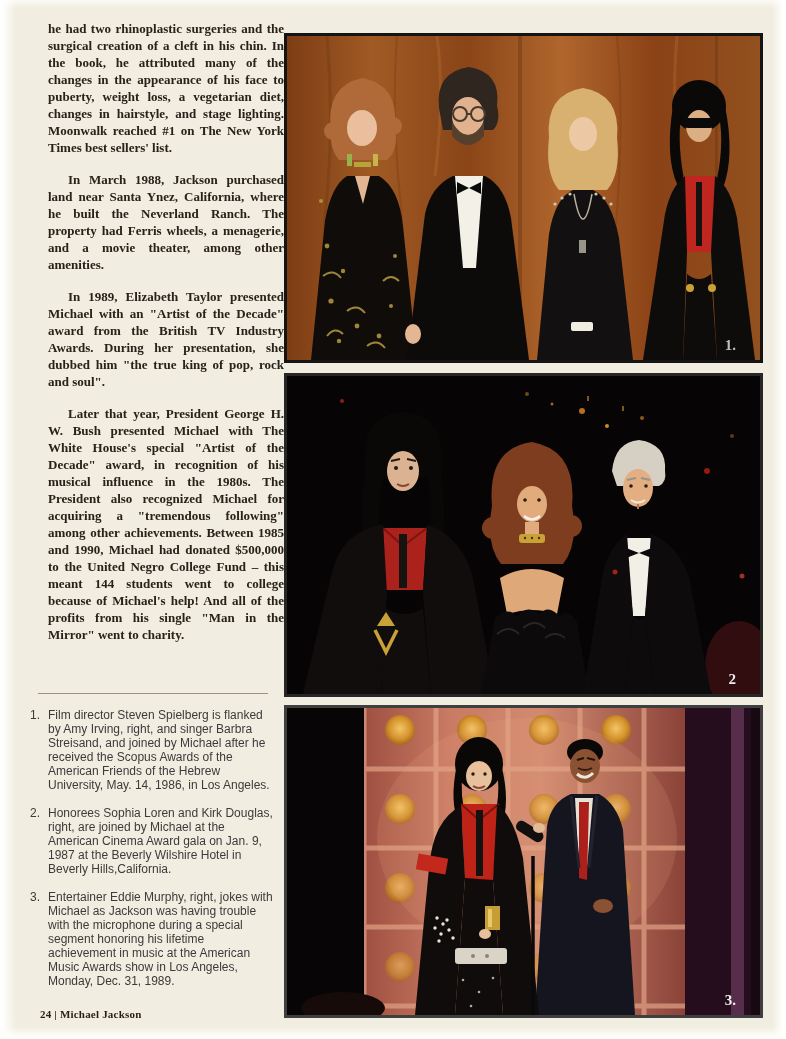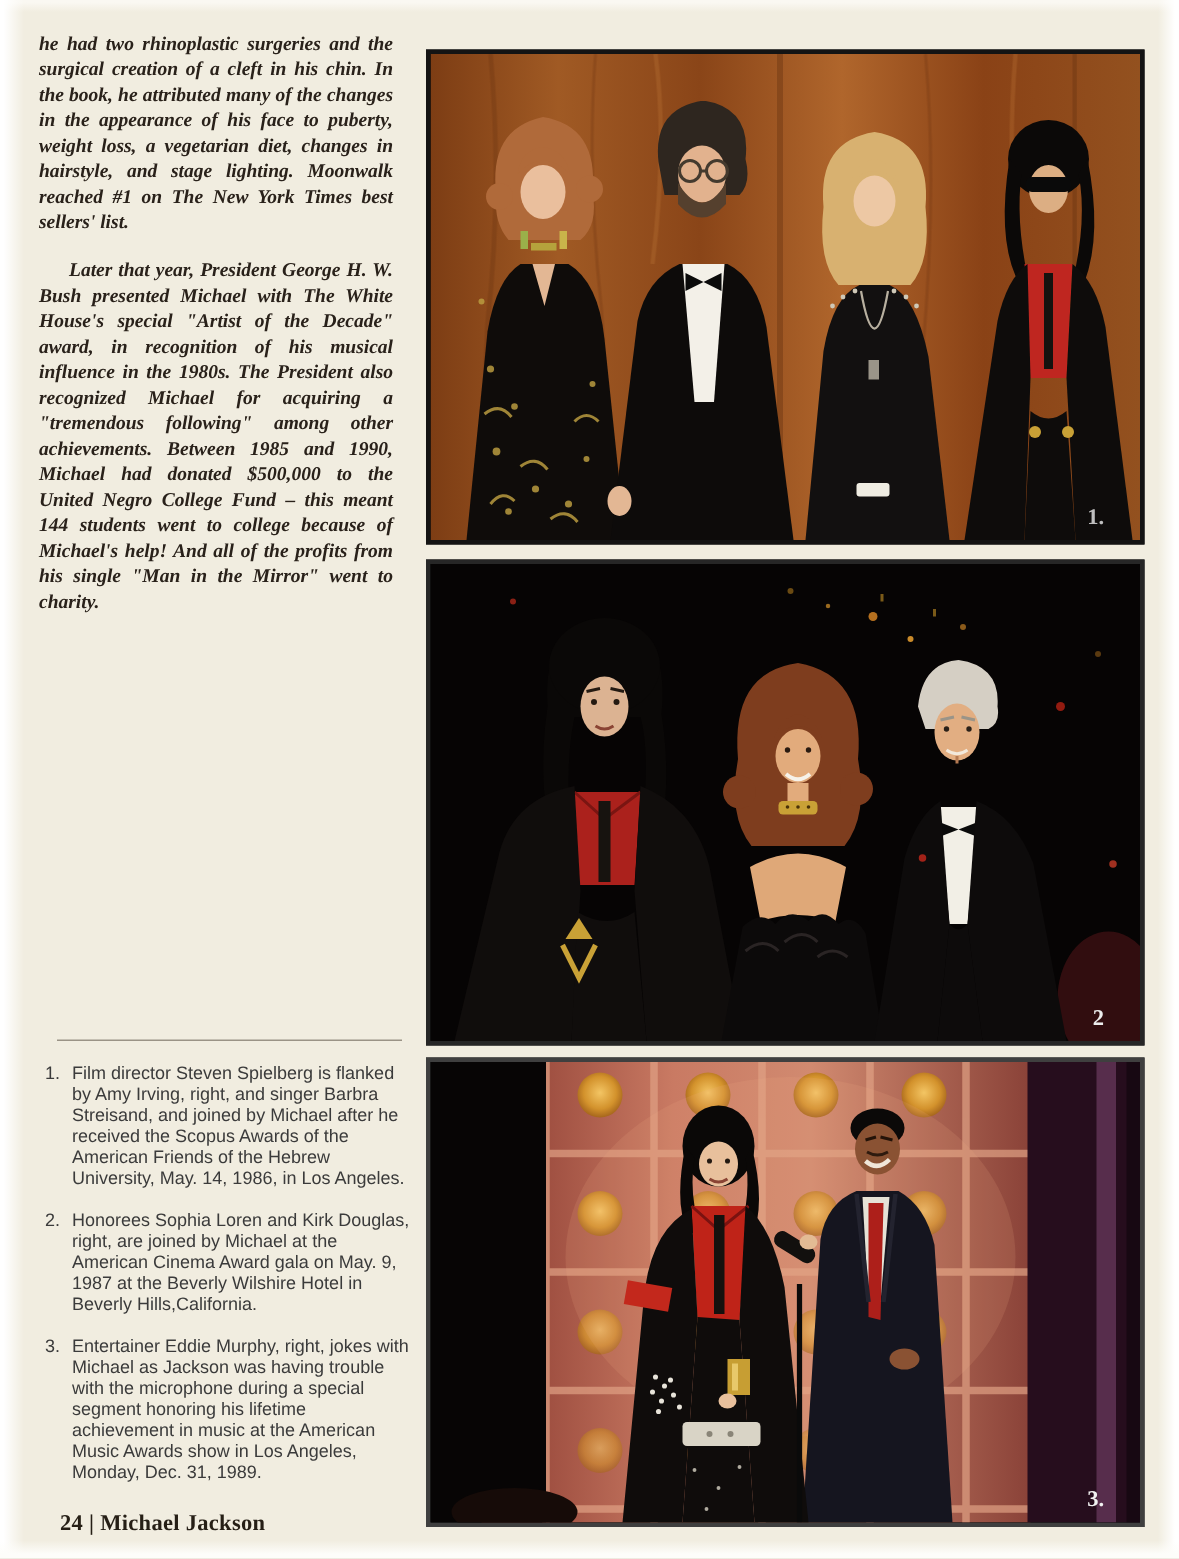--- a/index.html
+++ b/index.html
@@ -12,44 +12,43 @@
   .edge-left  { position:absolute; left:0; top:0; width:16px; height:100%;
                 background:linear-gradient(90deg,#ffffff 15%,rgba(255,255,255,0)); }
   .edge-right { position:absolute; right:0; top:0; width:14px; height:100%;
                 background:linear-gradient(270deg,#ffffff 20%,rgba(255,255,255,0)); }
   .edge-bottom{ position:absolute; left:0; bottom:0; width:100%; height:12px;
                 background:linear-gradient(0deg,#fdfdfa 25%,rgba(255,255,255,0)); }
   .edge-top   { position:absolute; left:0; top:0; width:100%; height:8px;
                 background:linear-gradient(180deg,#faf8f2 20%,rgba(255,255,255,0)); }
 
   .article {
-    position:absolute; left:26px; top:20px; width:236px;
+    position:absolute; left:48px; top:20px; width:236px;
     color:#29211a; font-size:13px; line-height:17px; font-weight:700;
     text-align:justify;
-    font-style:italic;
   }
   .article p { margin:0 0 15px 0; }
   .article p + p { text-indent:20px; }
 
   .divider {
     position:absolute; left:38px; top:693px; width:230px; height:0;
     border:0; border-top:1.5px solid #9a9386; margin:0;
   }
 
   .captions {
     position:absolute; left:30px; top:708px; width:243px;
     font-family:"Liberation Sans", sans-serif;
     font-size:12px; line-height:14px; color:#3b3b3b;
   }
   .caption { position:relative; padding-left:18px; margin-bottom:14px; }
   .cap-num { position:absolute; left:0; top:0; }
 
   .footer {
     position:absolute; left:40px; top:1008px;
-    font-size:15px; font-weight:700; color:#261f16; letter-spacing:.2px;
+    font-size:11px; font-weight:700; color:#261f16; letter-spacing:.2px;
   }
 
   .photo {
     position:absolute; left:284px; width:479px; background:#000;
     box-sizing:border-box; border:3px solid #1c1c1c;
   }
   .photo svg { display:block; width:100%; height:100%; }
   .photo-1 { top:33px;  height:330px; border-color:#141414; }
   .photo-2 { top:373px; height:324px; border-color:#262626; }
   .photo-3 { top:705px; height:313px; border-color:#3f3f3f; }
@@ -62,33 +61,35 @@
   .photo-2 .photo-label { color:#ececec; }
   .photo-3 .photo-label { color:#f2f2f2; }
 </style>
 </head>
 <body>
 
 <div class="page">
 
   <div class="article">
     <p>he had two rhinoplastic surgeries and the surgical creation of a cleft in his chin. In the book, he attributed many of the changes in the appearance of his face to puberty, weight loss, a vegetarian diet, changes in hairstyle, and stage lighting. Moonwalk reached #1 on The New York Times best sellers' list.</p>
+    <p>In March 1988, Jackson purchased land near Santa Ynez, California, where he built the Neverland Ranch. The property had Ferris wheels, a menagerie, and a movie theater, among other amenities.</p>
+    <p>In 1989, Elizabeth Taylor presented Michael with an "Artist of the Decade" award from the British TV Industry Awards.  During her presentation, she dubbed him "the true king of pop, rock and soul".</p>
     <p>Later that year, President George H. W. Bush presented Michael with The White House's special "Artist of the Decade" award, in recognition of his musical influence in the 1980s.  The President also recognized Michael for acquiring a "tremendous following" among other achievements.  Between 1985 and 1990, Michael had donated $500,000 to the United Negro College Fund – this meant 144 students went to college because of Michael's help! And all of the profits from his single "Man in the Mirror" went to charity.</p>
   </div>
 
   <hr class="divider">
 
   <div class="captions">
     <div class="caption">
       <span class="cap-num">1.</span>
       <span class="cap-text">Film director Steven Spielberg is flanked by Amy Irving, right, and singer Barbra Streisand, and joined by Michael after he received the Scopus Awards of the American Friends of the Hebrew University, May. 14, 1986, in Los Angeles.</span>
     </div>
     <div class="caption">
       <span class="cap-num">2.</span>
-      <span class="cap-text">Honorees Sophia Loren and Kirk Douglas, right, are joined by Michael at the American Cinema Award gala on May. 9, 1987 at the Beverly Wilshire Hotel in Beverly Hills,California.</span>
+      <span class="cap-text">Honorees Sophia Loren and Kirk Douglas, right, are joined by Michael at the American Cinema Award gala on Jan. 9, 1987 at the Beverly Wilshire Hotel in Beverly Hills,California.</span>
     </div>
     <div class="caption">
       <span class="cap-num">3.</span>
       <span class="cap-text">Entertainer Eddie Murphy, right, jokes with Michael as Jackson was having trouble with the microphone during a special segment honoring his lifetime achievement in music at the American Music Awards show in Los Angeles, Monday, Dec. 31, 1989.</span>
     </div>
   </div>
 
   <div class="footer">24 | Michael Jackson</div>
 
   <figure class="photo photo-1" style="margin:0">

